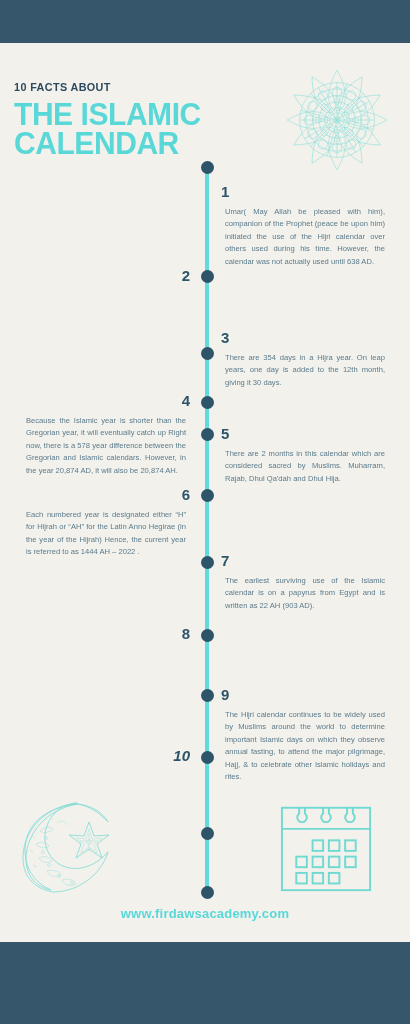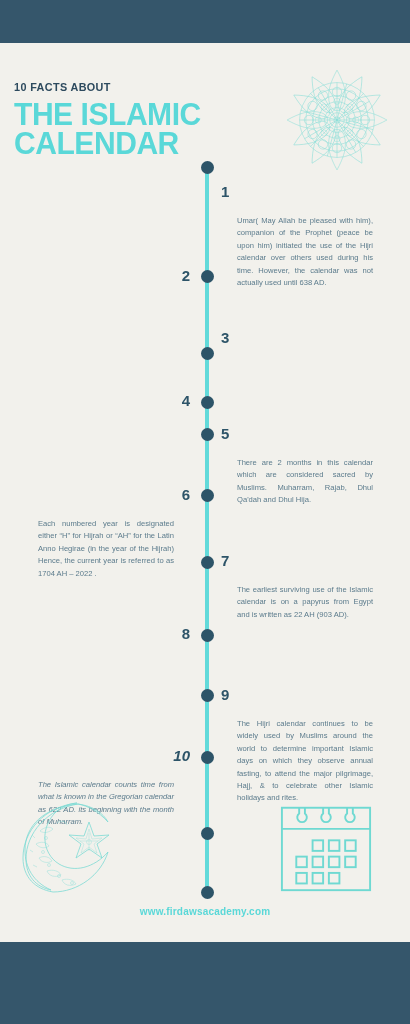--- a/index.html
+++ b/index.html
@@ -59,21 +59,21 @@
   }
 
   
   .fact{position:absolute;}
   .fact .num{
     font-size:15px;font-weight:bold;color:#2d5468;
     line-height:1;margin:0 0 7px 0;
   }
   .fact .body{
     font-size:7.6px;line-height:12.4px;color:#5b7b8c;
-    margin:16px;text-align:justify;
+    margin:4px;text-align:justify;
   }
   .fact.right{left:221px;width:168px;}
   .fact.right .num{text-align:left;}
   .fact.left{width:168px;}
   .fact.left .num{text-align:right;}
   .fact.left .body{text-align:justify;}
 
   
   .f1{top:184px;}
   .f2{left:22px;top:268px;}
@@ -86,21 +86,21 @@
   .f9{top:687px;}
   .f10{left:22px;top:748px;font-style:italic;}
 
   
   .moon-icon{position:absolute;left:18px;top:798px;width:105px;height:95px;}
   .cal-icon{position:absolute;left:278px;top:802px;width:96px;height:92px;}
 
   
   .site{
     position:absolute;left:0;top:906px;width:410px;text-align:center;
-    font-size:10px;font-weight:bold;color:#5ad8d8;letter-spacing:.2px;
+    font-size:13px;font-weight:bold;color:#5ad8d8;letter-spacing:.2px;
   }
 </style>
 </head>
 <body>
 
 <div class="page">
 
   <div class="bar-top"></div>
 
   <div class="header">
@@ -210,53 +210,54 @@
     <p class="num">1</p>
     <p class="body">Umar( May Allah be pleased with him), companion of the Prophet (peace be upon him) initiated the use of the Hijri calendar over others used during his time. However, the calendar was not actually used until 638 AD.</p>
   </div>
 
   <div class="fact left f2">
     <p class="num">2</p>
   </div>
 
   <div class="fact right f3">
     <p class="num">3</p>
+    <p class="body">There are 354 days in a Hijra year. On leap years, one day is added to the 12th month, giving it 30 days.</p>
   </div>
 
   <div class="fact left f4">
     <p class="num">4</p>
+    <p class="body">Because the Islamic year is shorter than the Gregorian year, it will eventually catch up Right now, there is a 578 year difference between the Gregorian and Islamic calendars. However, in the year 20,874 AD, it will also be 20,874 AH.</p>
   </div>
 
   <div class="fact right f5">
     <p class="num">5</p>
     <p class="body">There are 2 months in this calendar which are considered sacred by Muslims. Muharram, Rajab, Dhul Qa'dah and Dhul Hija.</p>
   </div>
 
   <div class="fact left f6">
     <p class="num">6</p>
-    <p class="body">Each numbered year is designated either “H” for Hijrah or “AH” for the Latin Anno Hegirae (in the year of the Hijrah) Hence, the current year is referred to as 1704 AH – 2022 .</p>
+    <p class="body">Each numbered year is designated either “H” for Hijrah or “AH” for the Latin Anno Hegirae (in the year of the Hijrah) Hence, the current year is referred to as 1444 AH – 2022 .</p>
   </div>
 
   <div class="fact right f7">
     <p class="num">7</p>
     <p class="body">The earliest surviving use of the Islamic calendar is on a papyrus from Egypt and is written as 22 AH (903 AD).</p>
   </div>
 
   <div class="fact left f8">
     <p class="num">8</p>
   </div>
 
   <div class="fact right f9">
     <p class="num">9</p>
     <p class="body">The Hijri calendar continues to be widely used by Muslims around the world to determine important Islamic days on which they observe annual fasting, to attend the major pilgrimage, Hajj, &amp; to celebrate other Islamic holidays and rites.</p>
   </div>
 
   <div class="fact left f10">
     <p class="num">10</p>
-    <p class="body">The Islamic calendar counts time from what is known in the Gregorian calendar as 622 AD. its beginning with the month of Muharram.</p>
   </div>
 
   <svg class="moon-icon" viewBox="0 0 210 190">
     <g stroke="#7ddbd4" fill="none" stroke-width="1.6">
       <path d="M120,12 C 58,22 16,70 16,122 C 16,156 36,178 66,184
                C 30,168 14,138 14,104 C 14,56 52,18 120,12 Z
                M120,12 C 150,16 170,30 180,48
                C 160,26 140,16 120,12 Z"></path>
       <path d="M118,10 C 52,18 10,66 10,120 C 10,158 34,182 70,188
                C 120,188 166,154 180,108

